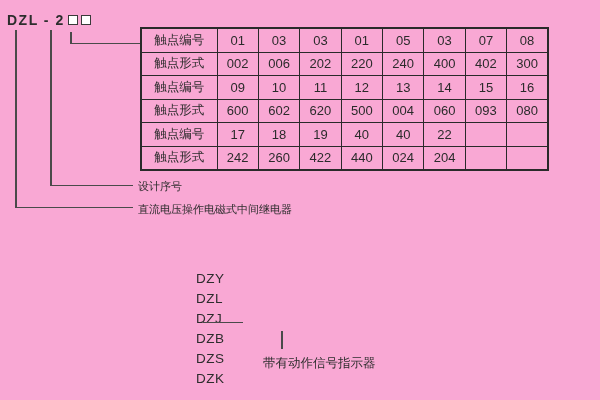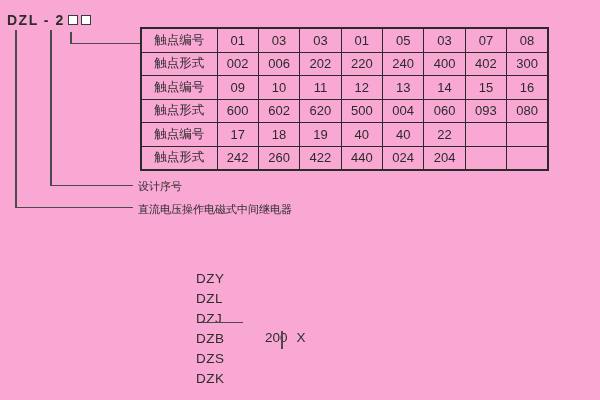--- a/index.html
+++ b/index.html
@@ -160,18 +160,16 @@
   <div class="series-list">
     <div class="series-item">DZY</div>
     <div class="series-item">DZL</div>
     <div class="series-item">DZJ</div>
     <div class="series-item">DZB</div>
     <div class="series-item">DZS</div>
     <div class="series-item">DZK</div>
   </div>
 
   <div class="ln" style="left:203px;top:321.5px;width:40px;height:1.5px;"></div>
-  <div class="dzb-suffix">
-    <span>200</span><span class="x">X</span>
-  </div>
   <div class="ln" style="left:281px;top:331px;width:1.5px;height:18px;"></div>
+  <div class="indicator-label">带有动作信号指示器</div>
 
 </div>
 
 </body></html>

